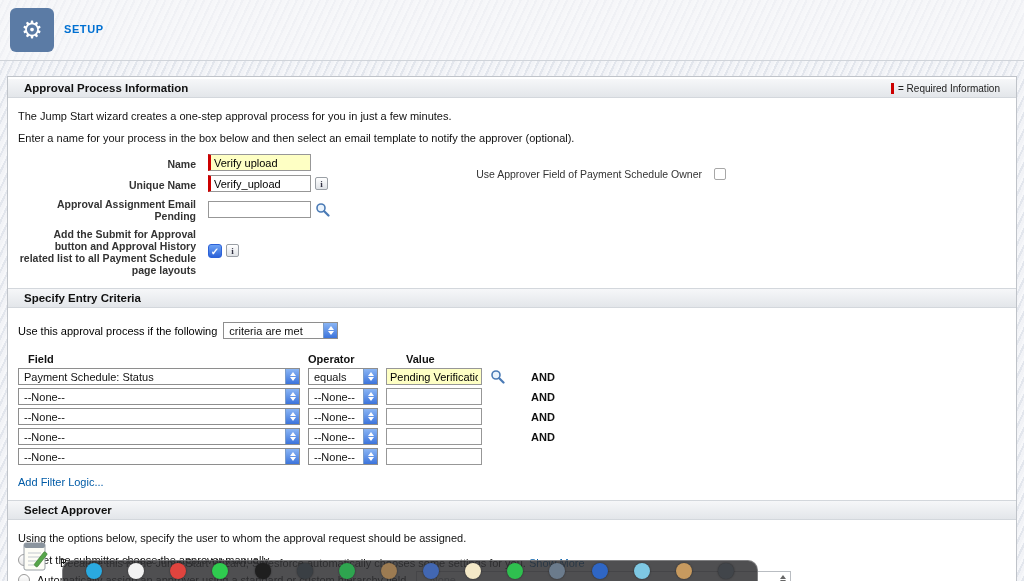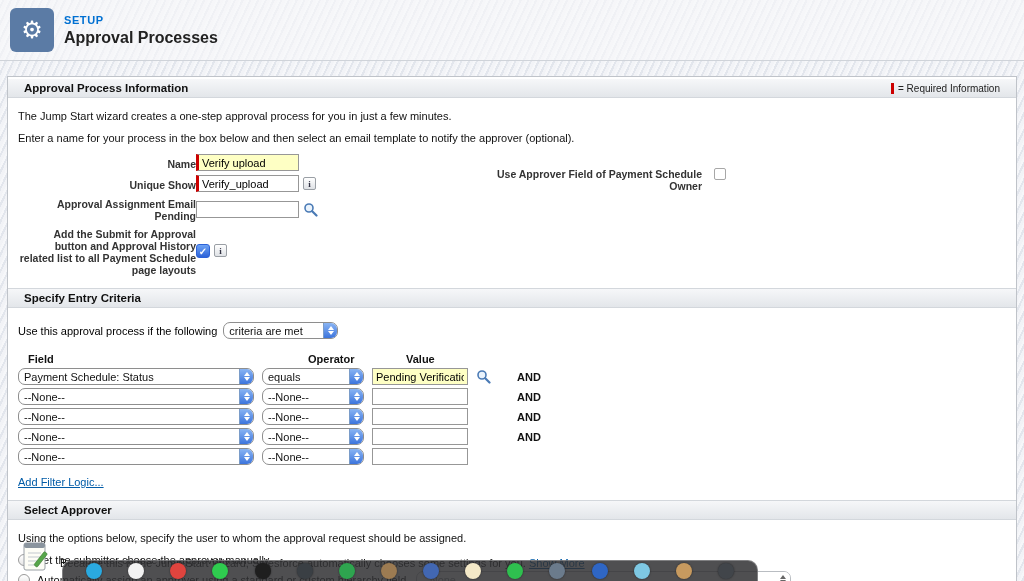--- a/index.html
+++ b/index.html
@@ -21,55 +21,55 @@
   .section-bar{display:flex;justify-content:space-between;align-items:center;background:linear-gradient(#f6f7f9,#e3e6ea);
         border-top:1px solid #d3d7dc;border-bottom:1px solid #d3d7dc;padding:3px 16px;font-weight:bold;font-size:11.5px;color:#111}
   .section-bar.first{border-top:none;margin-top:2px}
   .req-legend{display:flex;align-items:center;gap:4px;font-weight:normal;font-size:10px;color:#222}
   .req-bar{width:3px;height:11px;background:#cc0000;display:inline-block}
   
   .sec-body{padding:8px 10px;position:relative}
   .intro{margin:4px 0 10px;color:#111}
   .frow{display:flex;align-items:center;margin-bottom:4px}
   .lbl{width:178px;text-align:right;font-weight:bold;color:#333;padding-top:2px;line-height:12px;font-size:10.5px}
-  .fld{display:flex;align-items:center;gap:4px}
+  .fld{margin-left:12px;display:flex;align-items:center;gap:4px}
   .fld.top{align-items:flex-start}
   input.txt{height:17px;border:1px solid #979797;font:11px "Liberation Sans",sans-serif;padding:0 3px;width:103px;background:#fff}
   input.req{border-left:3px solid #cc0000}
   input.hl{background:#feffc4}
   .info-icon{width:13px;height:13px;border:1px solid #9a9fa5;border-radius:2px;background:linear-gradient(#fff,#dfe2e6);
         display:inline-flex;align-items:center;justify-content:center;font-size:9px;font-weight:bold;color:#334;font-family:"Liberation Serif",serif}
   .cbx{width:12px;height:12px;border:1px solid #a7a7a7;background:#fff;border-radius:2px;display:inline-block}
   .cbx.on{width:14px;height:14px;border:1px solid #2c62d8;border-radius:3px;background:linear-gradient(#6ea3f5,#2c62d8);
         display:inline-flex;align-items:center;justify-content:center;color:#fff;font-size:10px;font-weight:bold}
   .right-field{position:absolute;left:462px;top:70px;display:flex;align-items:flex-start;gap:12px}
-  .lbl2{width:232px;text-align:right;font-weight:bold;color:#333;line-height:12px;font-size:10.5px}
-  
-  .mac-select{display:inline-flex;align-items:stretch;height:17px;border:1px solid #8e8e8e;background:#fff;border-radius:7px;overflow:hidden}
+  .lbl2{width:232px;text-align:right;font-weight:normal;color:#333;line-height:12px;font-size:10.5px}
+  
+  .mac-select{display:inline-flex;align-items:stretch;height:17px;border:1px solid #8e8e8e;background:#fff;border-radius:0;overflow:hidden}
   .sel-text{flex:1;padding:1px 5px;line-height:14px;white-space:nowrap;overflow:hidden;color:#111}
   .sel-btn{width:14px;background:linear-gradient(#8ab5f4,#3c74dc);display:flex;flex-direction:column;align-items:center;justify-content:center;gap:1px;border-left:1px solid #7a9cc9;flex:0 0 auto}
   .tri-up{width:0;height:0;border-left:3px solid transparent;border-right:3px solid transparent;border-bottom:4px solid #fff}
   .tri-dn{width:0;height:0;border-left:3px solid transparent;border-right:3px solid transparent;border-top:4px solid #fff}
   .mac-select.plain{border-color:#b9bdc2}
   .mac-select.plain .sel-text{color:#8a8f96}
   .mac-select.plain .sel-btn{background:#fff;border-left:none}
   .mac-select.plain .tri-up{border-bottom-color:#666}
   .mac-select.plain .tri-dn{border-top-color:#666}
-  .w282{width:236px}.w90{width:102px}.w115{width:115px}.w375{width:375px}
+  .w282{width:282px}.w90{width:70px}.w115{width:115px}.w375{width:375px}
   
   .lead{display:flex;align-items:center;gap:6px;margin:6px 0 14px}
   .col-heads{display:flex;margin-bottom:3px;font-weight:bold;color:#111}
   .ch-field{width:290px;padding-left:10px}
   .ch-op{width:98px}
   .ch-val{width:96px}
   .crow{display:flex;align-items:center;margin-bottom:3px}
   .crow .gap{width:8px;flex:0 0 auto}
   .crow input.txt{width:96px}
   .and{margin-left:26px;font-weight:bold;color:#111}
-  .link{color:#015ba7;text-decoration:underline;cursor:pointer}
+  .link{color:#015ba7;cursor:pointer}
   .afl{display:inline-block;margin:8px 0 4px}
   
   .opt{display:flex;align-items:center;margin-bottom:5px;gap:7px}
   .radio{width:12px;height:12px;border-radius:50%;border:1px solid #9a9a9a;background:linear-gradient(#fff,#e6e6e6);flex:0 0 auto;position:relative}
   .opt-label{color:#111}
   
   .note{position:absolute;left:20px;top:537px;display:flex;align-items:flex-end;gap:10px;z-index:2}
   .note-text{padding-bottom:6px;color:#111}
   
   .dock{position:absolute;left:62px;bottom:0;width:696px;height:21px;background:rgba(48,48,50,.85);
@@ -82,21 +82,20 @@
 <body>
 
 <div class="page">
 
   <div class="setup-header">
     <div class="setup-icon">
       <span class="gear">⚙</span>
     </div>
     <div class="titles">
       <div class="setup-label">SETUP</div>
-      <div class="page-title">Approval Processes</div>
     </div>
   </div>
 
   <div class="content-box">
 
     <div class="section-bar first">
       <span>Approval Process Information</span>
       <span class="req-legend">
         <span class="req-bar"></span>
         <span>= Required Information</span>
@@ -108,21 +107,21 @@
       <p class="intro">Enter a name for your process in the box below and then select an email template to notify the approver (optional).</p>
 
       <div class="frow">
         <div class="lbl">Name</div>
         <div class="fld">
           <input class="txt req hl" value="Verify upload" style="">
         </div>
       </div>
 
       <div class="frow">
-        <div class="lbl">Unique Show</div>
+        <div class="lbl">Unique Name</div>
         <div class="fld">
           <input class="txt req" value="Verify_upload" style="">
           <span class="info-icon">i</span>
         </div>
       </div>
 
       <div class="frow">
         <div class="lbl">Approval Assignment Email Pending</div>
         <div class="fld">
           <input class="txt" value="" style="">

